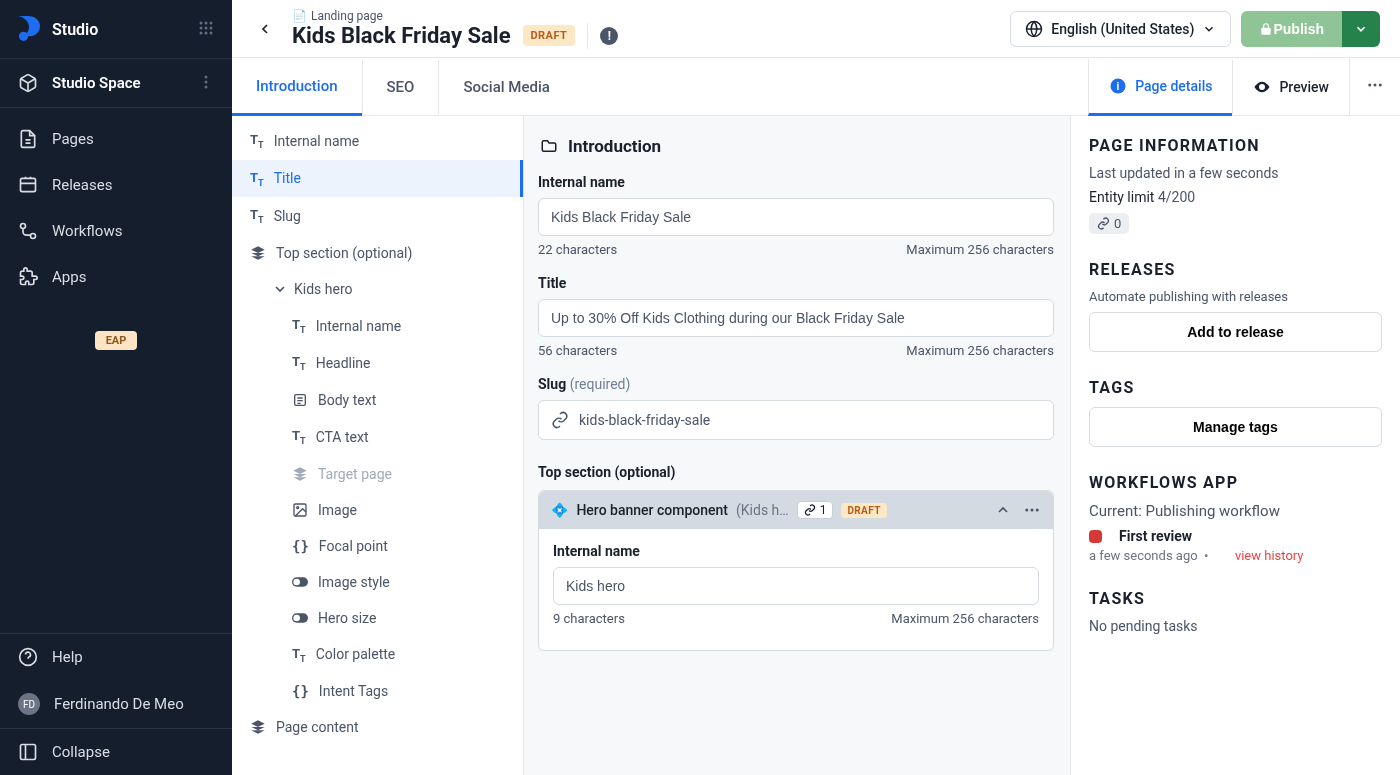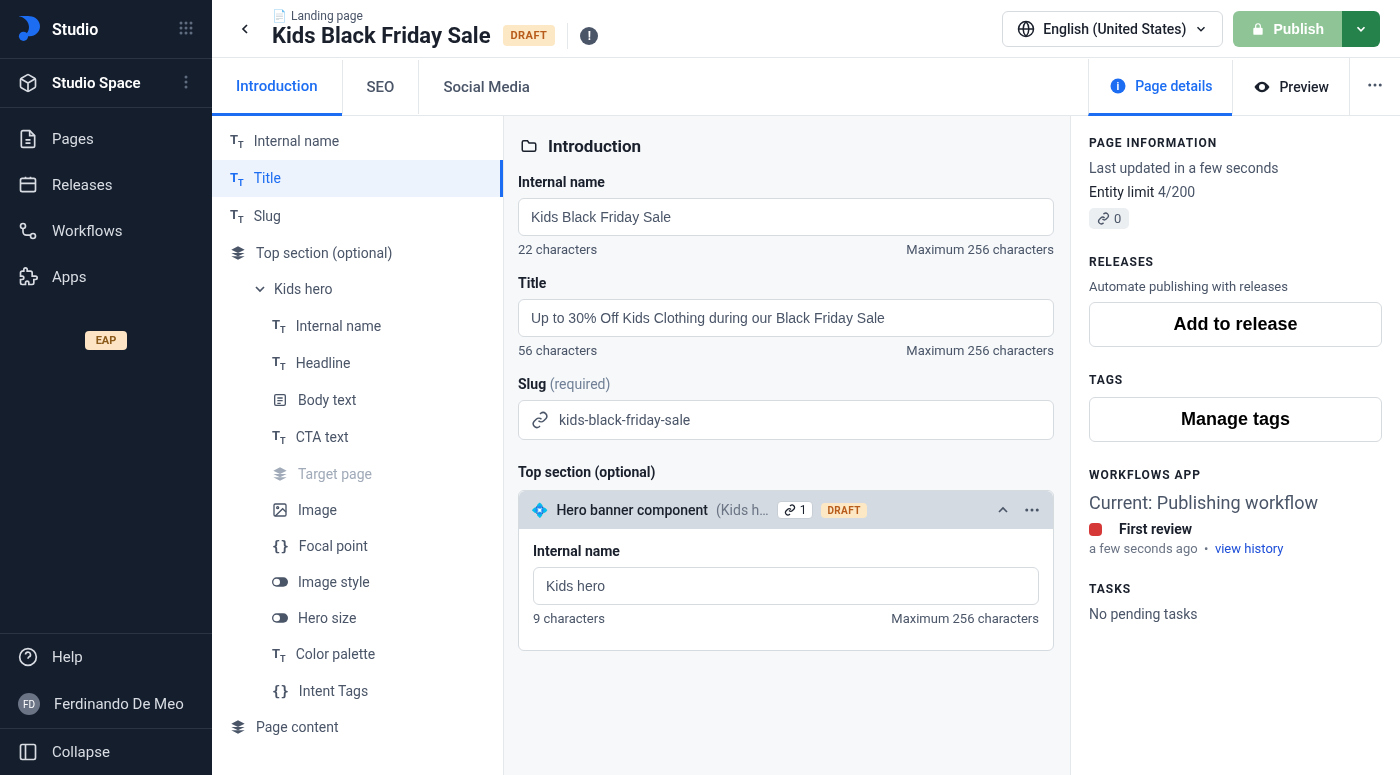--- a/index.html
+++ b/index.html
@@ -1,20 +1,20 @@
 <!DOCTYPE html>
 <html><head>
 <meta charset="utf-8">
 <style>
 * { box-sizing: border-box; margin: 0; padding: 0; }
 body { font-family: -apple-system, BlinkMacSystemFont, "Segoe UI", Roboto, sans-serif; font-size: 14px; color: #1a202c; overflow: hidden; }
 .app { display: flex; width: 1400px; height: 775px; }
 
 
-.sidebar { width: 212px; background: #141e2d; color: #fff; display: flex; flex-direction: column; }
+.sidebar { width: 232px; background: #141e2d; color: #fff; display: flex; flex-direction: column; }
 .sb-logo { display: flex; align-items: center; padding: 16px 18px; gap: 12px; }
 .sb-logo-icon { width: 22px; height: 26px; }
 .sb-logo-txt { font-size: 16px; font-weight: 600; }
 .sb-apps-btn { margin-left: auto; color: #5f6c7f; }
 .sb-space { display: flex; align-items: center; padding: 14px 18px; gap: 14px; border-top: 1px solid #2a3442; border-bottom: 1px solid #2a3442; }
 .sb-space-icon { width: 20px; height: 20px; color: #d9dde3; }
 .sb-space-txt { font-size: 15px; font-weight: 600; color: #fff; }
 .sb-more { margin-left: auto; color: #5f6c7f; }
 .sb-nav { flex: 1; padding-top: 8px; }
 .sb-item { display: flex; align-items: center; padding: 13px 18px; gap: 14px; color: #d9dde3; cursor: pointer; font-size: 15px; }
@@ -28,21 +28,21 @@
 .topbar { display: flex; align-items: center; padding: 8px 20px; border-bottom: 1px solid #e5e8eb; gap: 14px; height: 58px; }
 .back-btn { width: 26px; height: 26px; display: flex; align-items: center; justify-content: center; color: #1a202c; cursor: pointer; }
 .crumb { font-size: 12px; color: #4a5568; display: flex; align-items: center; gap: 4px; }
 .page-title { font-size: 22px; font-weight: 700; display: flex; align-items: center; gap: 12px; }
 .draft-badge { background: #fce8c5; color: #b85c1c; font-size: 11px; font-weight: 700; letter-spacing: 0.04em; padding: 4px 8px; border-radius: 4px; }
 .info-circle { width: 18px; height: 18px; border-radius: 50%; background: #4a5568; color: #fff; font-size: 12px; display: flex; align-items: center; justify-content: center; }
 .divider-v { width: 1px; height: 26px; background: #e5e8eb; }
 .topbar-right { margin-left: auto; display: flex; gap: 10px; }
 .locale-sel { display: flex; align-items: center; gap: 8px; border: 1px solid #d6dbe0; border-radius: 6px; padding: 8px 14px; cursor: pointer; font-size: 14px; font-weight: 500; }
 .publish-group { display: flex; }
-.publish-btn { background: #8fc596; color: #fff; border: none; padding: 8px 18px; border-radius: 6px 0 0 6px; display: flex; align-items: center; gap: 8px; font-weight: 600; font-size: 14px; }
+.publish-btn { background: #8fc596; color: #fff; border: none; padding: 8px 18px; border-radius: 6px 0 0 6px; display: flex; align-items: center; font-weight: 600; font-size: 14px; }
 .publish-menu { background: #24824a; color: #fff; border: none; padding: 8px 12px; border-radius: 0 6px 6px 0; display: flex; align-items: center; }
 
 .tabs { display: flex; align-items: center; border-bottom: 1px solid #e5e8eb; padding: 0 0 0 0; height: 58px; }
 .tab { padding: 18px 24px; color: #4a5568; font-weight: 500; cursor: pointer; font-size: 15px; }
 .tab.active { color: #1d6df2; border-bottom: 3px solid #1d6df2; margin-bottom: -1px; }
 .tab + .tab { border-left: 1px solid #e5e8eb; }
 .tabs-right { margin-left: auto; display: flex; align-items: center; }
 .r-tab { display: flex; align-items: center; gap: 8px; padding: 18px 20px; font-weight: 500; color: #1a202c; border-left: 1px solid #e5e8eb; cursor: pointer; }
 .r-tab.active { color: #1d6df2; border-bottom: 3px solid #1d6df2; margin-bottom: -1px; }
 .r-tab svg { width: 18px; height: 18px; }
@@ -75,28 +75,28 @@
 .comp-head .gem { color: #24a8d8; }
 .comp-title { font-weight: 500; }
 .comp-sub { color: #6b7484; }
 .link-badge { background: #fff; border: 1px solid #c8ced5; border-radius: 4px; padding: 1px 6px; display: flex; align-items: center; gap: 4px; font-size: 12px; }
 .comp-actions { margin-left: auto; display: flex; align-items: center; gap: 12px; color: #4a5568; }
 .comp-body { padding: 14px 14px 6px; }
 
 
 .side-panel { width: 330px; border-left: 1px solid #e5e8eb; padding: 20px 18px; overflow-y: auto; }
 .sp-sec { margin-bottom: 26px; }
-.sp-h { font-size: 12px; font-weight: 700; letter-spacing: 0.08em; color: #1a202c; margin-bottom: 10px; }
+.sp-h { font-size: 16px; font-weight: 700; letter-spacing: 0.08em; color: #1a202c; margin-bottom: 10px; }
 .sp-txt { color: #4a5568; font-size: 14px; margin-bottom: 8px; }
 .link-chip { display: inline-flex; align-items: center; gap: 4px; background: #eceff2; border-radius: 5px; padding: 3px 8px; font-size: 13px; color: #4a5568; }
-.sp-btn { width: 100%; border: 1px solid #d6dbe0; background: #fff; border-radius: 6px; padding: 11px; font-weight: 600; font-size: 18px; cursor: pointer; }
+.sp-btn { width: 100%; border: 1px solid #d6dbe0; background: #fff; border-radius: 6px; padding: 11px; font-weight: 600; font-size: 14px; cursor: pointer; }
 .wf-status { display: flex; align-items: center; gap: 17px; font-weight: 700; margin-bottom: 4px; }
 .wf-dot { width: 13px; height: 13px; border-radius: 4px; background: #d63838; }
 .wf-meta { font-size: 13px; color: #6b7484; margin-bottom: 12px; }
-.wf-meta a { color: #1d4ed8; text-decoration: none; }
+.wf-meta a { color: #ef4444; text-decoration: none; margin-left: 20px; }
 .move-group { display: flex; }
 .move-btn { flex: 1; border: 1px solid #d6dbe0; background: #fff; border-radius: 6px 0 0 6px; padding: 11px; font-weight: 600; font-size: 14px; cursor: pointer; }
 .move-menu { border: 1px solid #d6dbe0; border-left: none; background: #fff; border-radius: 0 6px 6px 0; padding: 11px 12px; cursor: pointer; display: flex; align-items: center; }
 </style>
 </head>
 <body>
 
 <div class="app">
 
   <div class="sidebar">
@@ -442,21 +442,21 @@
           <div class="sp-h">RELEASES</div>
           <div class="sp-txt" style="font-size:13px">Automate publishing with releases</div>
           <button class="sp-btn">Add to release</button>
         </div>
         <div class="sp-sec">
           <div class="sp-h">TAGS</div>
           <button class="sp-btn">Manage tags</button>
         </div>
         <div class="sp-sec">
           <div class="sp-h">WORKFLOWS APP</div>
-          <div class="sp-txt" style="font-size:18px">Current: Publishing workflow</div>
+          <div class="sp-txt" style="font-size:15px">Current: Publishing workflow</div>
           <div class="wf-status">
               <span class="wf-dot"></span>
               <span>First review</span>
             </div>
           <div class="wf-meta"><span>a few seconds ago</span> &nbsp;•&nbsp; <a href="#">view history</a></div>
         </div>
         <div class="sp-sec">
           <div class="sp-h">TASKS</div>
           <div class="sp-txt">No pending tasks</div>
         </div>

